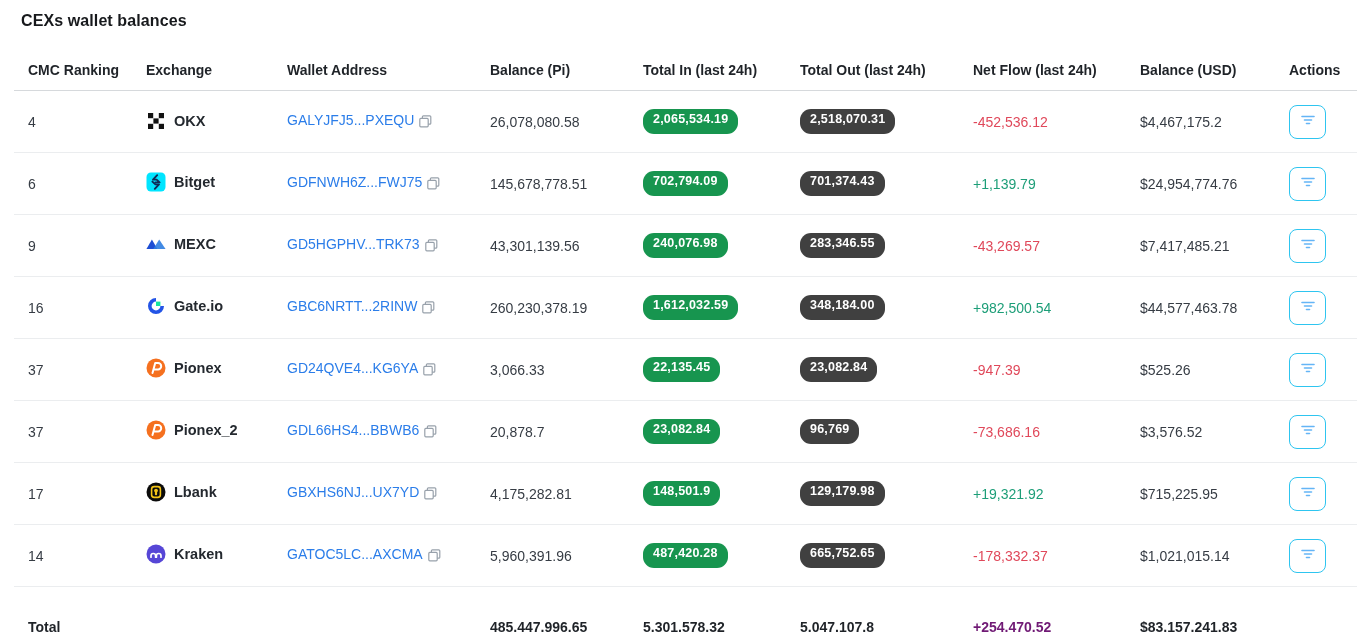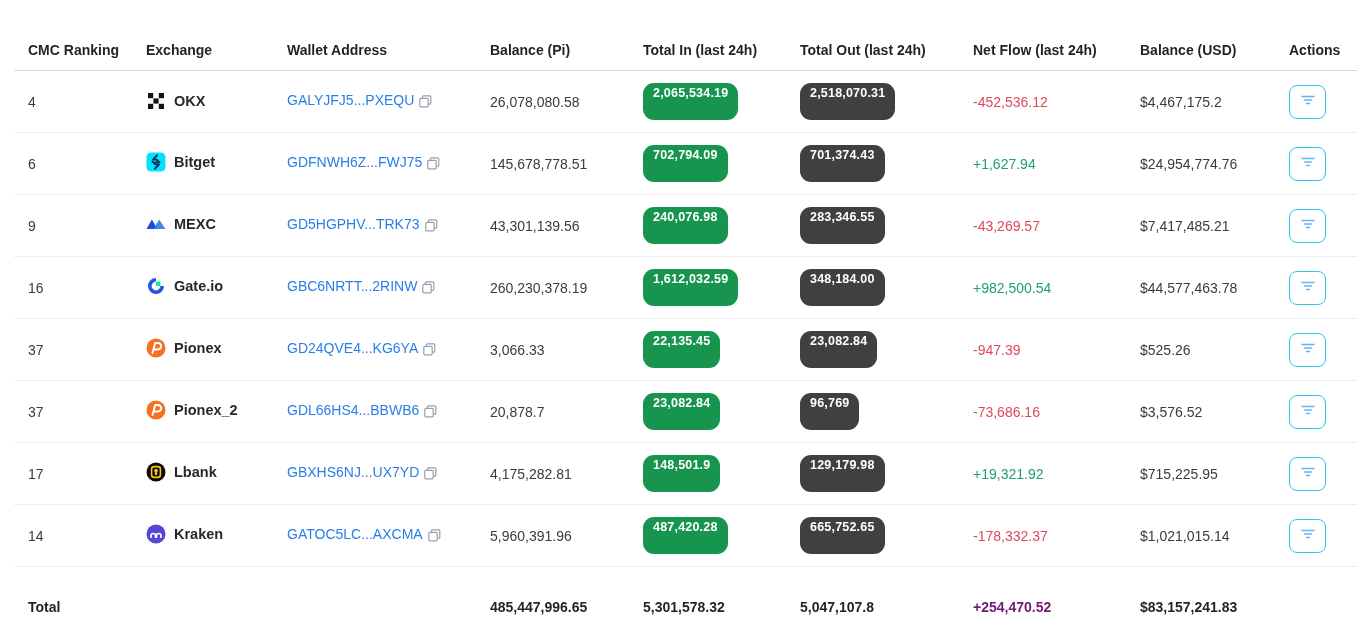--- a/index.html
+++ b/index.html
@@ -39,39 +39,40 @@
     color: #1f2328; white-space: nowrap;
   }
   .rank-cell { padding-left: 14px !important; }
   .total-label { padding-left: 14px !important; }
   .exch-wrap { display: inline-flex; align-items: center; gap: 8px; font-weight: bold; }
   .exch-icon { width: 20px; height: 20px; display: inline-flex; align-items: center; justify-content: center; flex: 0 0 auto; }
   .exch-name { font-size: 14.5px; color: #24292f; }
   .wallet-link { color: #2b7de9; text-decoration: none; font-size: 14px; cursor: pointer; }
   .copy-icon { display: inline-block; vertical-align: -3px; margin-left: 5px; cursor: pointer; }
   .badge {
-    display: inline-block; padding: 3px 10px 20px; border-radius: 11px;
+    display: inline-block; padding: 3px 10px 8px; border-radius: 11px;
     color: #ffffff; font-size: 12.5px; font-weight: 700; letter-spacing: .2px;
   }
   .badge.green { background: #17954f; }
   .badge.red { background: #404040; }
   .flow-pos { color: #1d9e78; }
   .flow-neg { color: #e0485a; }
   tfoot .flow-pos { color: #701a75; }
   .action-btn {
     width: 37px; height: 34px; background: #ffffff;
     border: 1.6px solid #2ec5f0; border-radius: 8px;
     display: inline-flex; align-items: center; justify-content: center;
     cursor: pointer; padding: 0;
   }
 </style>
 </head>
 <body>
 
 <div class="page">
+  <div class="page-title">CEXs wallet balances</div>
   <table>
     <colgroup>
       <col class="c-rank">
         <col class="c-exch">
         <col class="c-wallet">
         <col class="c-bal">
       <col class="c-in">
         <col class="c-out">
         <col class="c-net">
         <col class="c-usd">
@@ -138,21 +139,21 @@
               </span>
               <span class="exch-name">Bitget</span>
             </span></td>
           <td><a class="wallet-link" href="#">GDFNWH6Z...FWJ75</a><span class="copy-icon"><svg width="13" height="13" viewBox="0 0 13 13">
                 <rect x="3.4" y="0.8" width="8.4" height="8.4" rx="1" fill="none" stroke="#98a1ab" stroke-width="1.2"></rect>
                 <rect x="0.8" y="3.4" width="8.4" height="8.4" rx="1" fill="#ffffff" stroke="#98a1ab" stroke-width="1.2"></rect>
               </svg></span></td>
           <td>145,678,778.51</td>
           <td><span class="badge green">702,794.09</span></td>
           <td><span class="badge red">701,374.43</span></td>
-          <td class="flow-pos">+1,627.94</td>
+          <td class="flow-pos">+1,139.79</td>
           <td>$24,954,774.76</td>
           <td><button class="action-btn">
               <span><svg width="16" height="12" viewBox="0 0 16 12">
                   <g stroke="#64b5f6" stroke-width="1.6" stroke-linecap="round">
                     <line x1="2" y1="2.5" x2="14" y2="2.5"></line>
                     <line x1="4.5" y1="6" x2="11.5" y2="6"></line>
                     <line x1="6.5" y1="9.5" x2="9.5" y2="9.5"></line>
                   </g>
                 </svg></span>
             </button></td>

